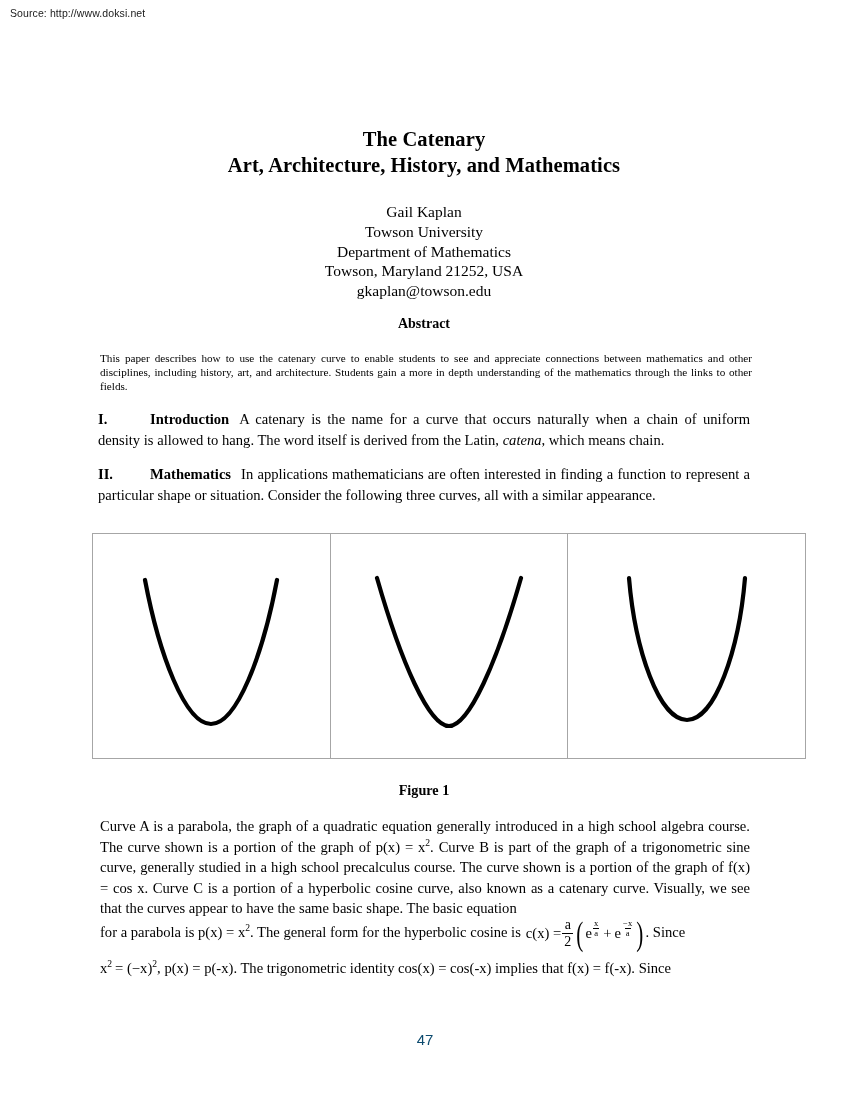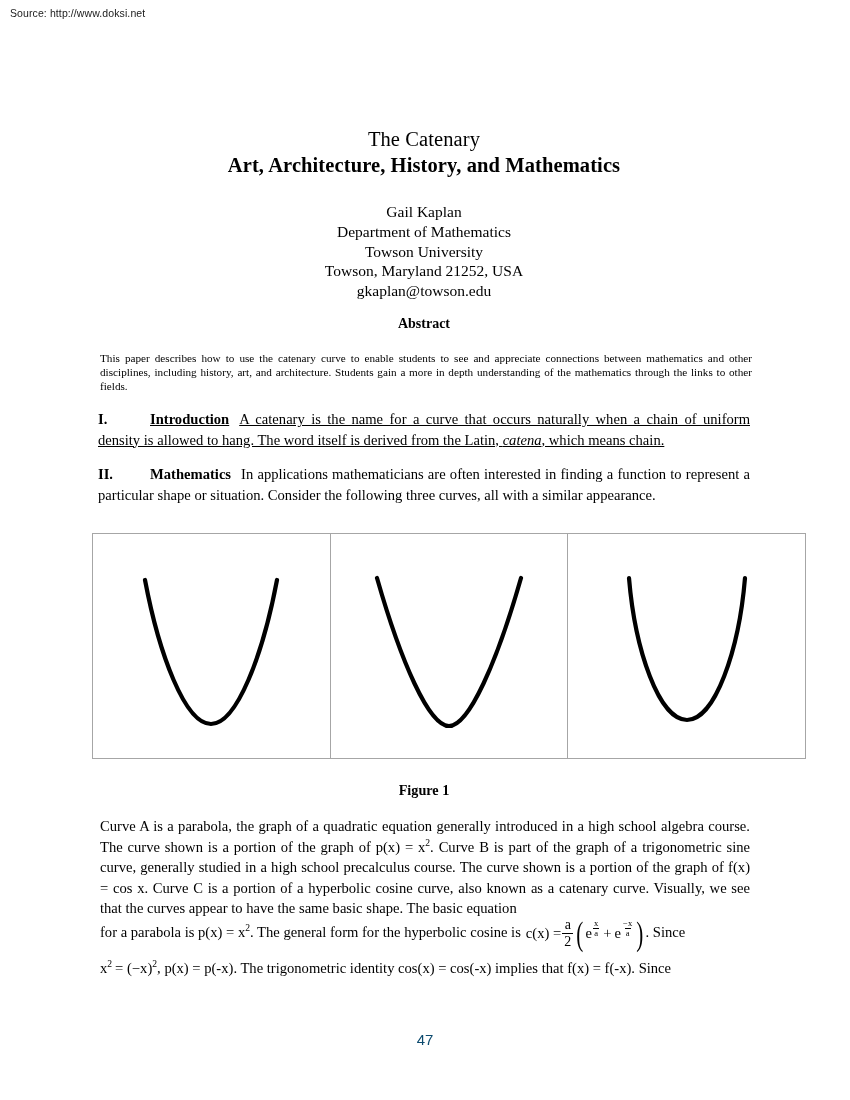--- a/index.html
+++ b/index.html
@@ -47,21 +47,21 @@
   
   .title-block {
     position: absolute;
     top: 126px;
     left: 0;
     width: 652px;
     text-align: center;
   }
   .doc-title {
     font-size: 20.5px;
-    font-weight: normal;
+    font-weight: bold;
     line-height: 26px;
     letter-spacing: 0.1px;
   }
   .doc-subtitle {
     font-size: 20.5px;
     font-weight: bold;
     line-height: 27px;
     letter-spacing: 0.1px;
   }
 
@@ -101,21 +101,21 @@
 
   
   .section {
     position: absolute;
     left: 0;
     width: 652px;
     font-size: 14.6px;
     line-height: 20.5px;
     text-align: justify;
   }
-  #sec-intro { top: 409px; text-decoration: underline; }
+  #sec-intro { top: 409px; }
   #sec-math  { top: 464px; }
 
   .sec-num {
     font-weight: bold;
     display: inline-block;
     width: 52px;
   }
   .sec-name {
     font-weight: bold;
   }
@@ -260,22 +260,22 @@
 
   <div class="content">
 
     <div class="title-block">
       <div class="doc-title">The Catenary</div>
       <div class="doc-subtitle">Art, Architecture, History, and Mathematics</div>
     </div>
 
     <div class="author-block">
       <div>Gail Kaplan</div>
+      <div>Towson University</div>
       <div>Department of Mathematics</div>
-      <div>Towson University</div>
       <div>Towson, Maryland 21252, USA</div>
       <div>gkaplan@towson.edu</div>
     </div>
 
     <div class="abstract-heading">Abstract</div>
     <div class="abstract-body">This paper describes how to use the catenary curve to enable students to see and appreciate connections between mathematics and other disciplines, including history, art, and architecture.  Students gain a more in depth understanding of the mathematics through the links to other fields.</div>
 
     <div class="section" id="sec-intro">
       <span class="sec-num">I.</span><span class="sec-name">Introduction</span><span class="sec-gap"></span><span>A catenary is the name for a curve that occurs naturally when a chain of uniform density is allowed to hang.  The word itself is derived from the Latin, </span><span class="it">catena</span><span>, which means chain.</span>
     </div>

